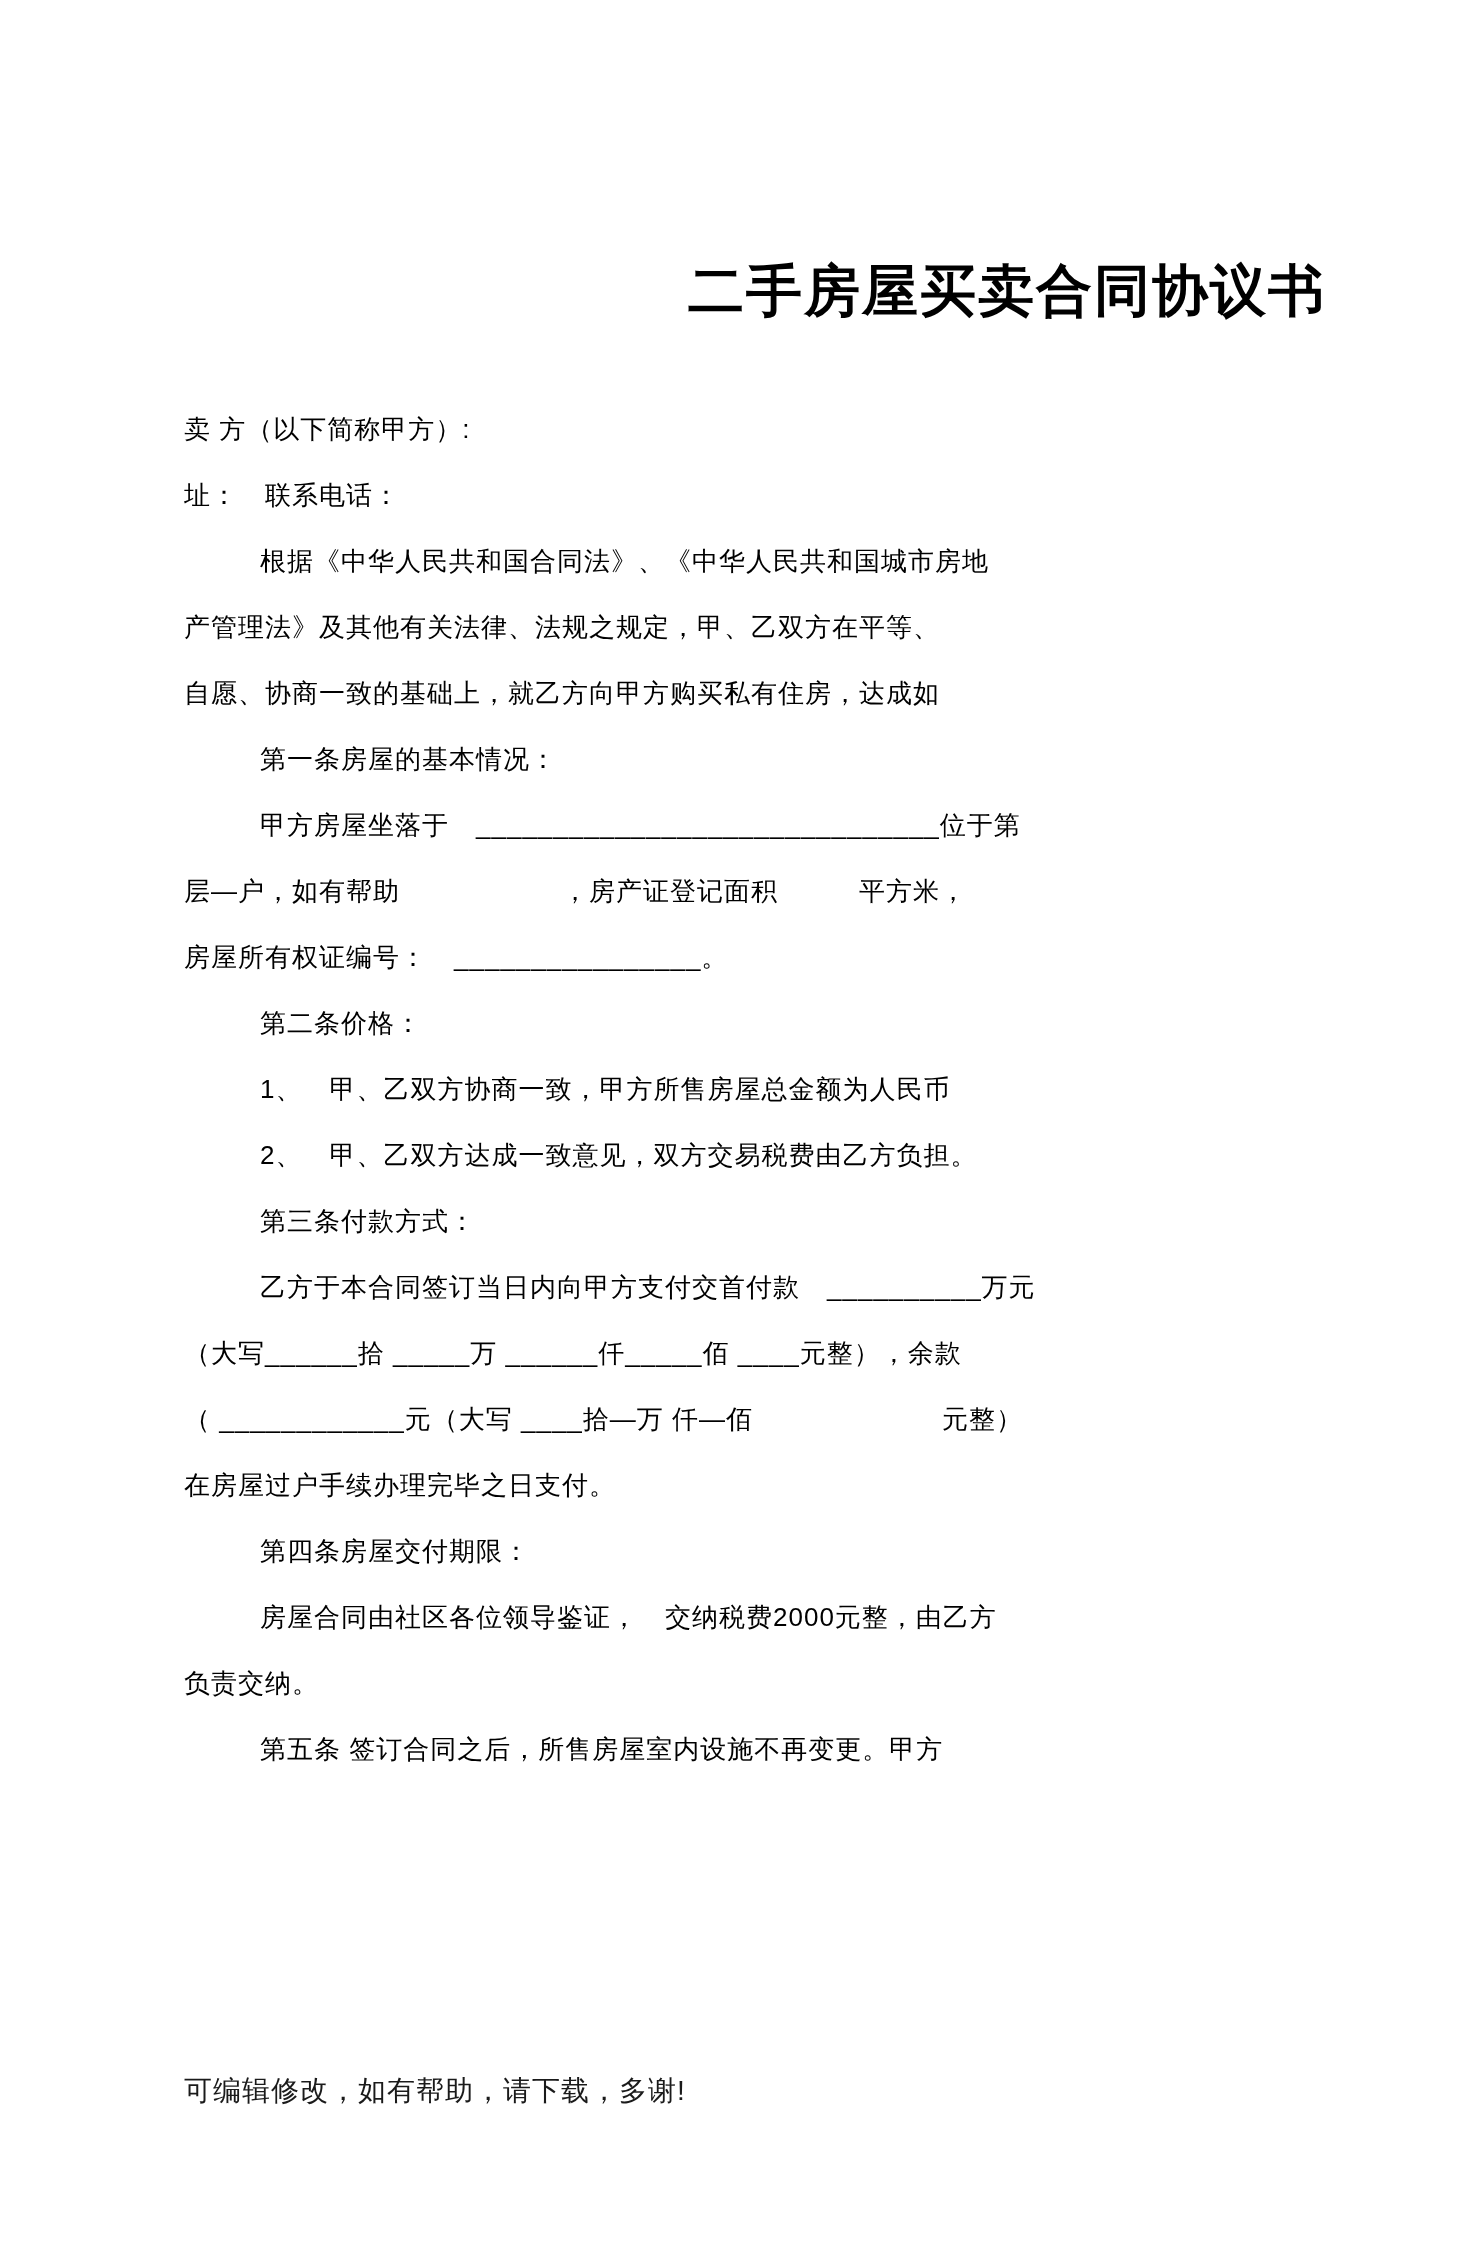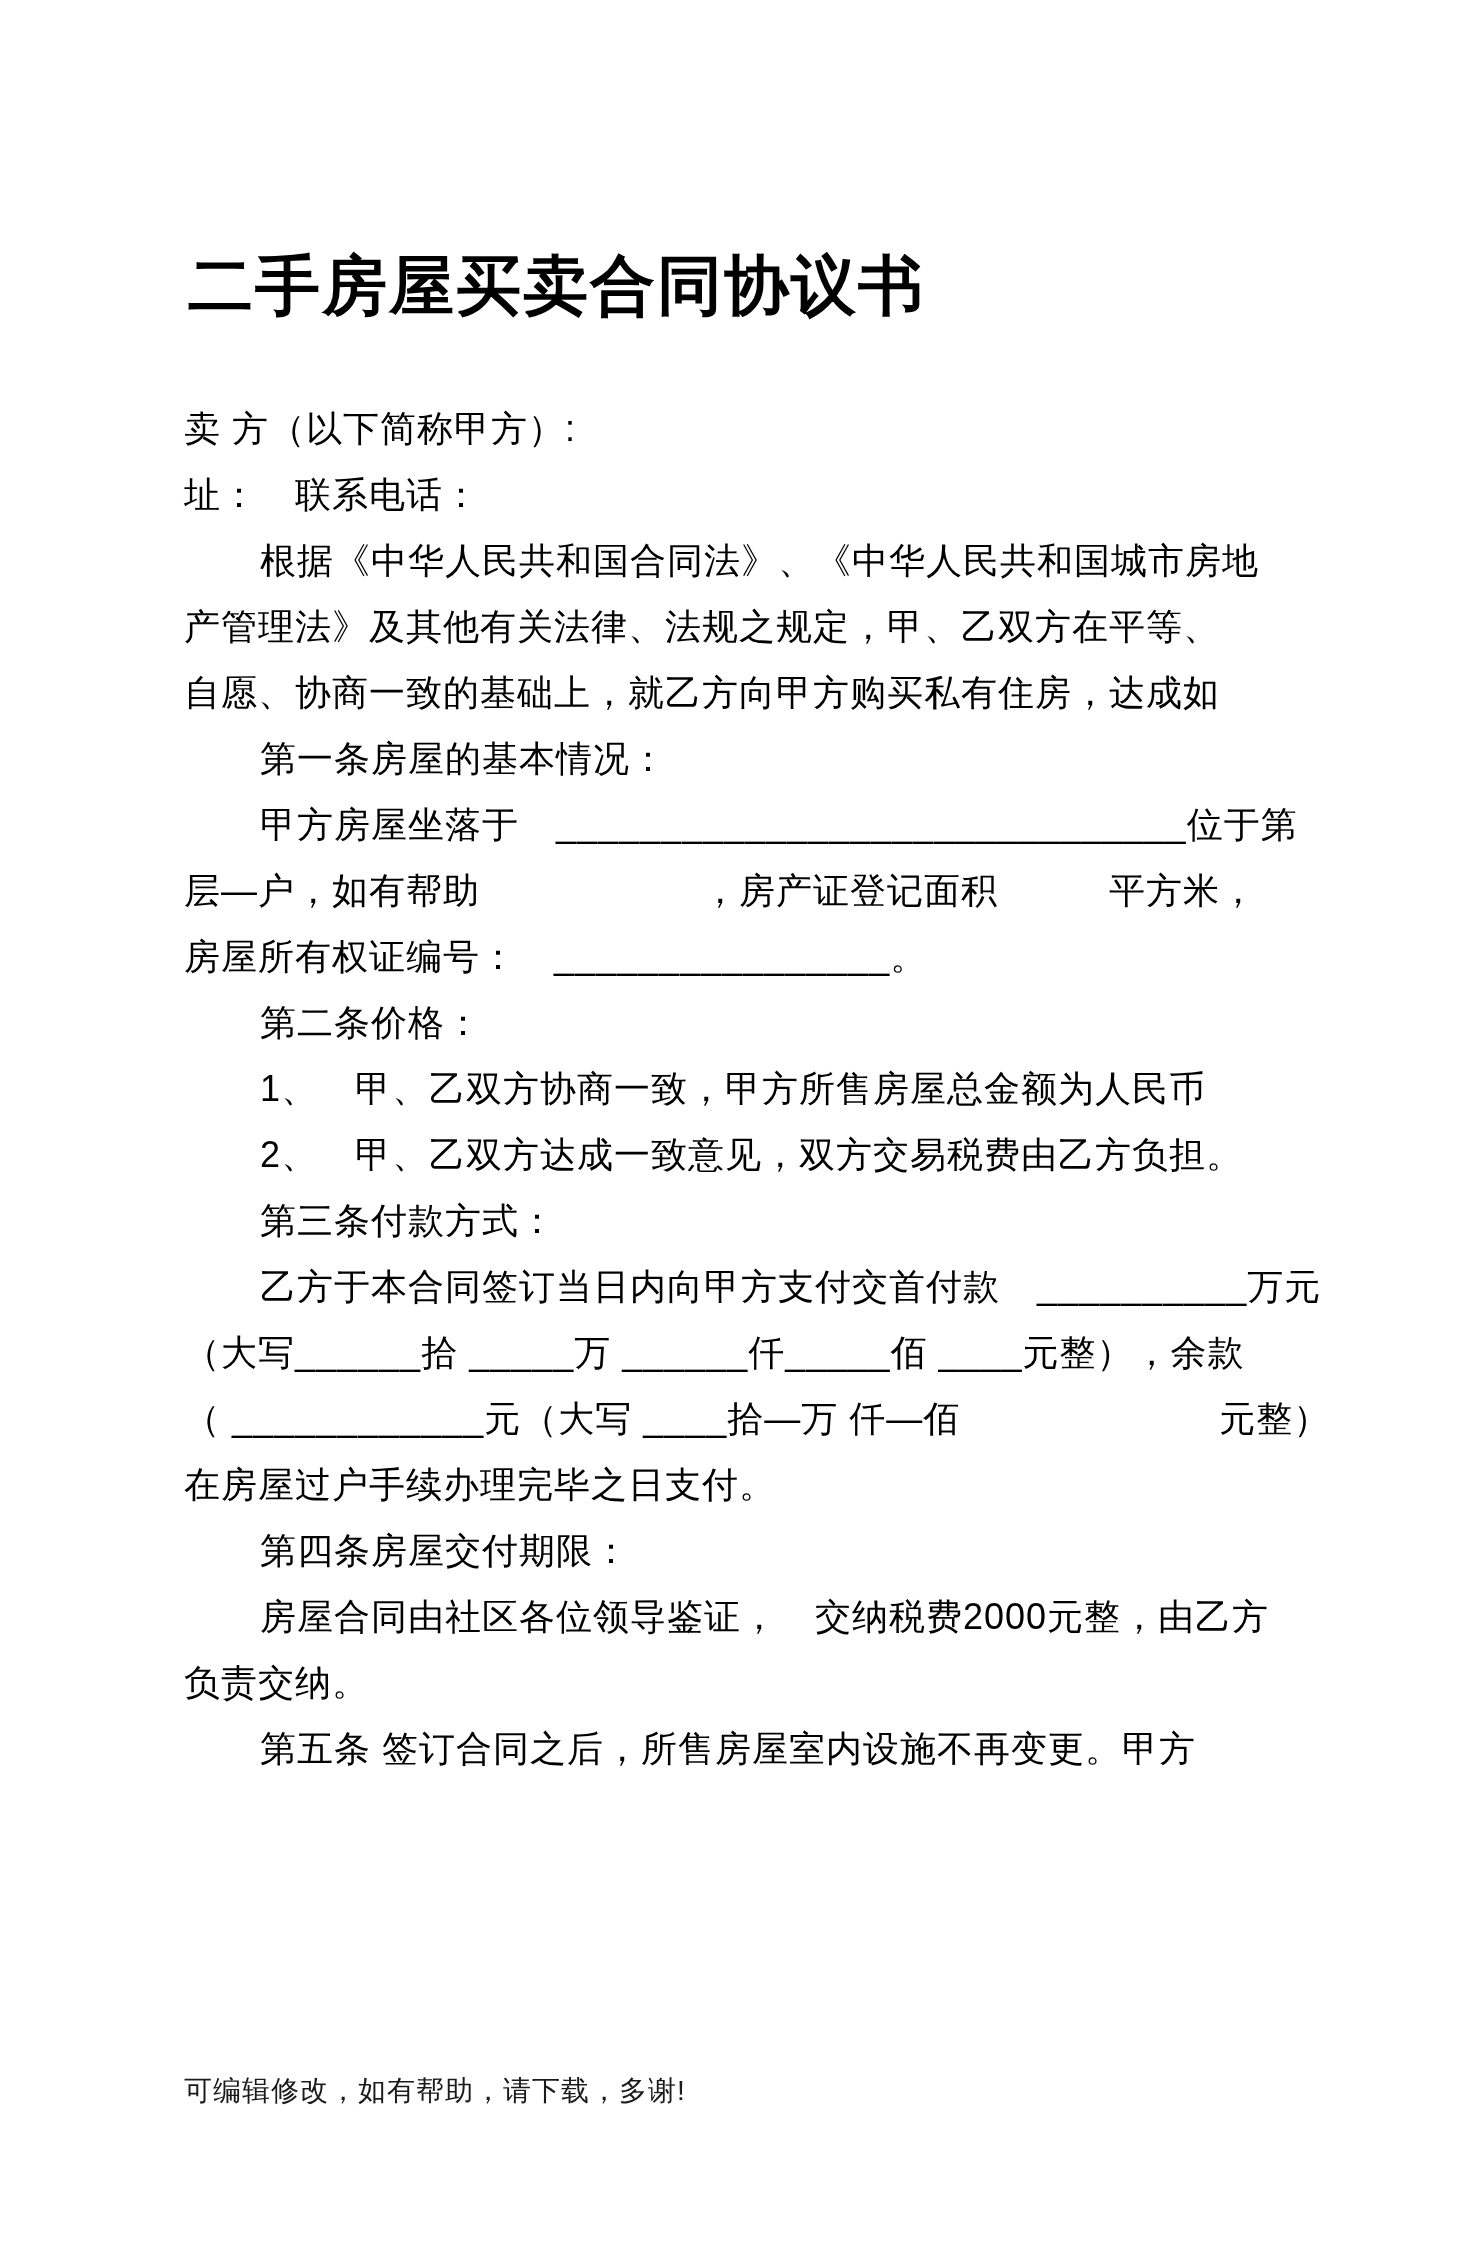--- a/index.html
+++ b/index.html
@@ -14,34 +14,34 @@
     height: 2242px;
     background: #ffffff;
     color: #000000;
     overflow: hidden;
   }
   .doc-title {
     position: absolute;
     top: 238px;
     left: 184px;
     width: 1126px;
-    margin: 4px;
-    text-align: left;
-    font-size: 65px;
+    margin: 16px;
+    text-align: right;
+    font-size: 56px;
     font-weight: bold;
     letter-spacing: 2px;
     color: #000000;
     white-space: nowrap;
   }
   .doc-body {
     position: absolute;
     top: 396px;
     left: 184px;
     width: 1170px;
-    font-size: 36px;
+    font-size: 26px;
     color: #000000;
   }
   .line {
     height: 66px;
     line-height: 66px;
     white-space: pre;
     letter-spacing: 1px;
   }
   .line.indent {
     padding-left: 76px;

